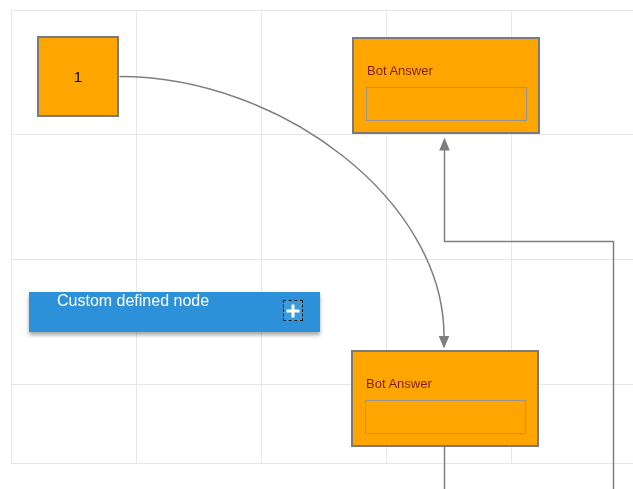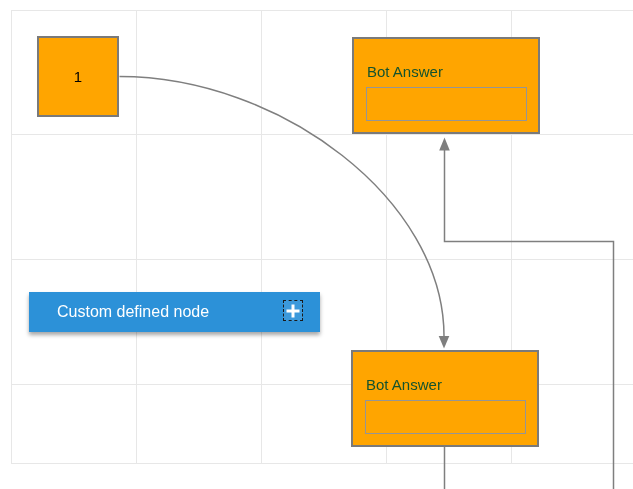--- a/index.html
+++ b/index.html
@@ -45,43 +45,42 @@
     width: 188px;
     height: 97px;
     border-width: 2px;
   }
   .bot-node-top  { left: 352px; top: 37px; }
   .bot-node-bottom { left: 351px; top: 350px; }
   .bot-title {
     position: absolute;
     left: 13px;
     top: 24px;
-    font-size: 15px;
-    color: #14532d;
+    font-size: 13px;
+    color: #7f1d1d;
     white-space: nowrap;
   }
   .bot-inner-box {
     position: absolute;
     left: 12px;
     top: 48px;
     width: 161px;
     height: 34px;
     border: 1px solid #959595;
     box-sizing: border-box;
     background: transparent;
   }
   .custom-node {
     left: 29px;
     top: 292px;
     width: 291px;
     height: 40px;
     background: #2C91D8;
     box-shadow: 0 3px 4px rgba(0,0,0,0.35);
     display: flex;
-    align-items: center;
   }
   .custom-label {
     margin-left: 28px;
     font-size: 16px;
     color: #ffffff;
     white-space: nowrap;
   }
   .plus-box {
     position: absolute;
     right: 17px;

